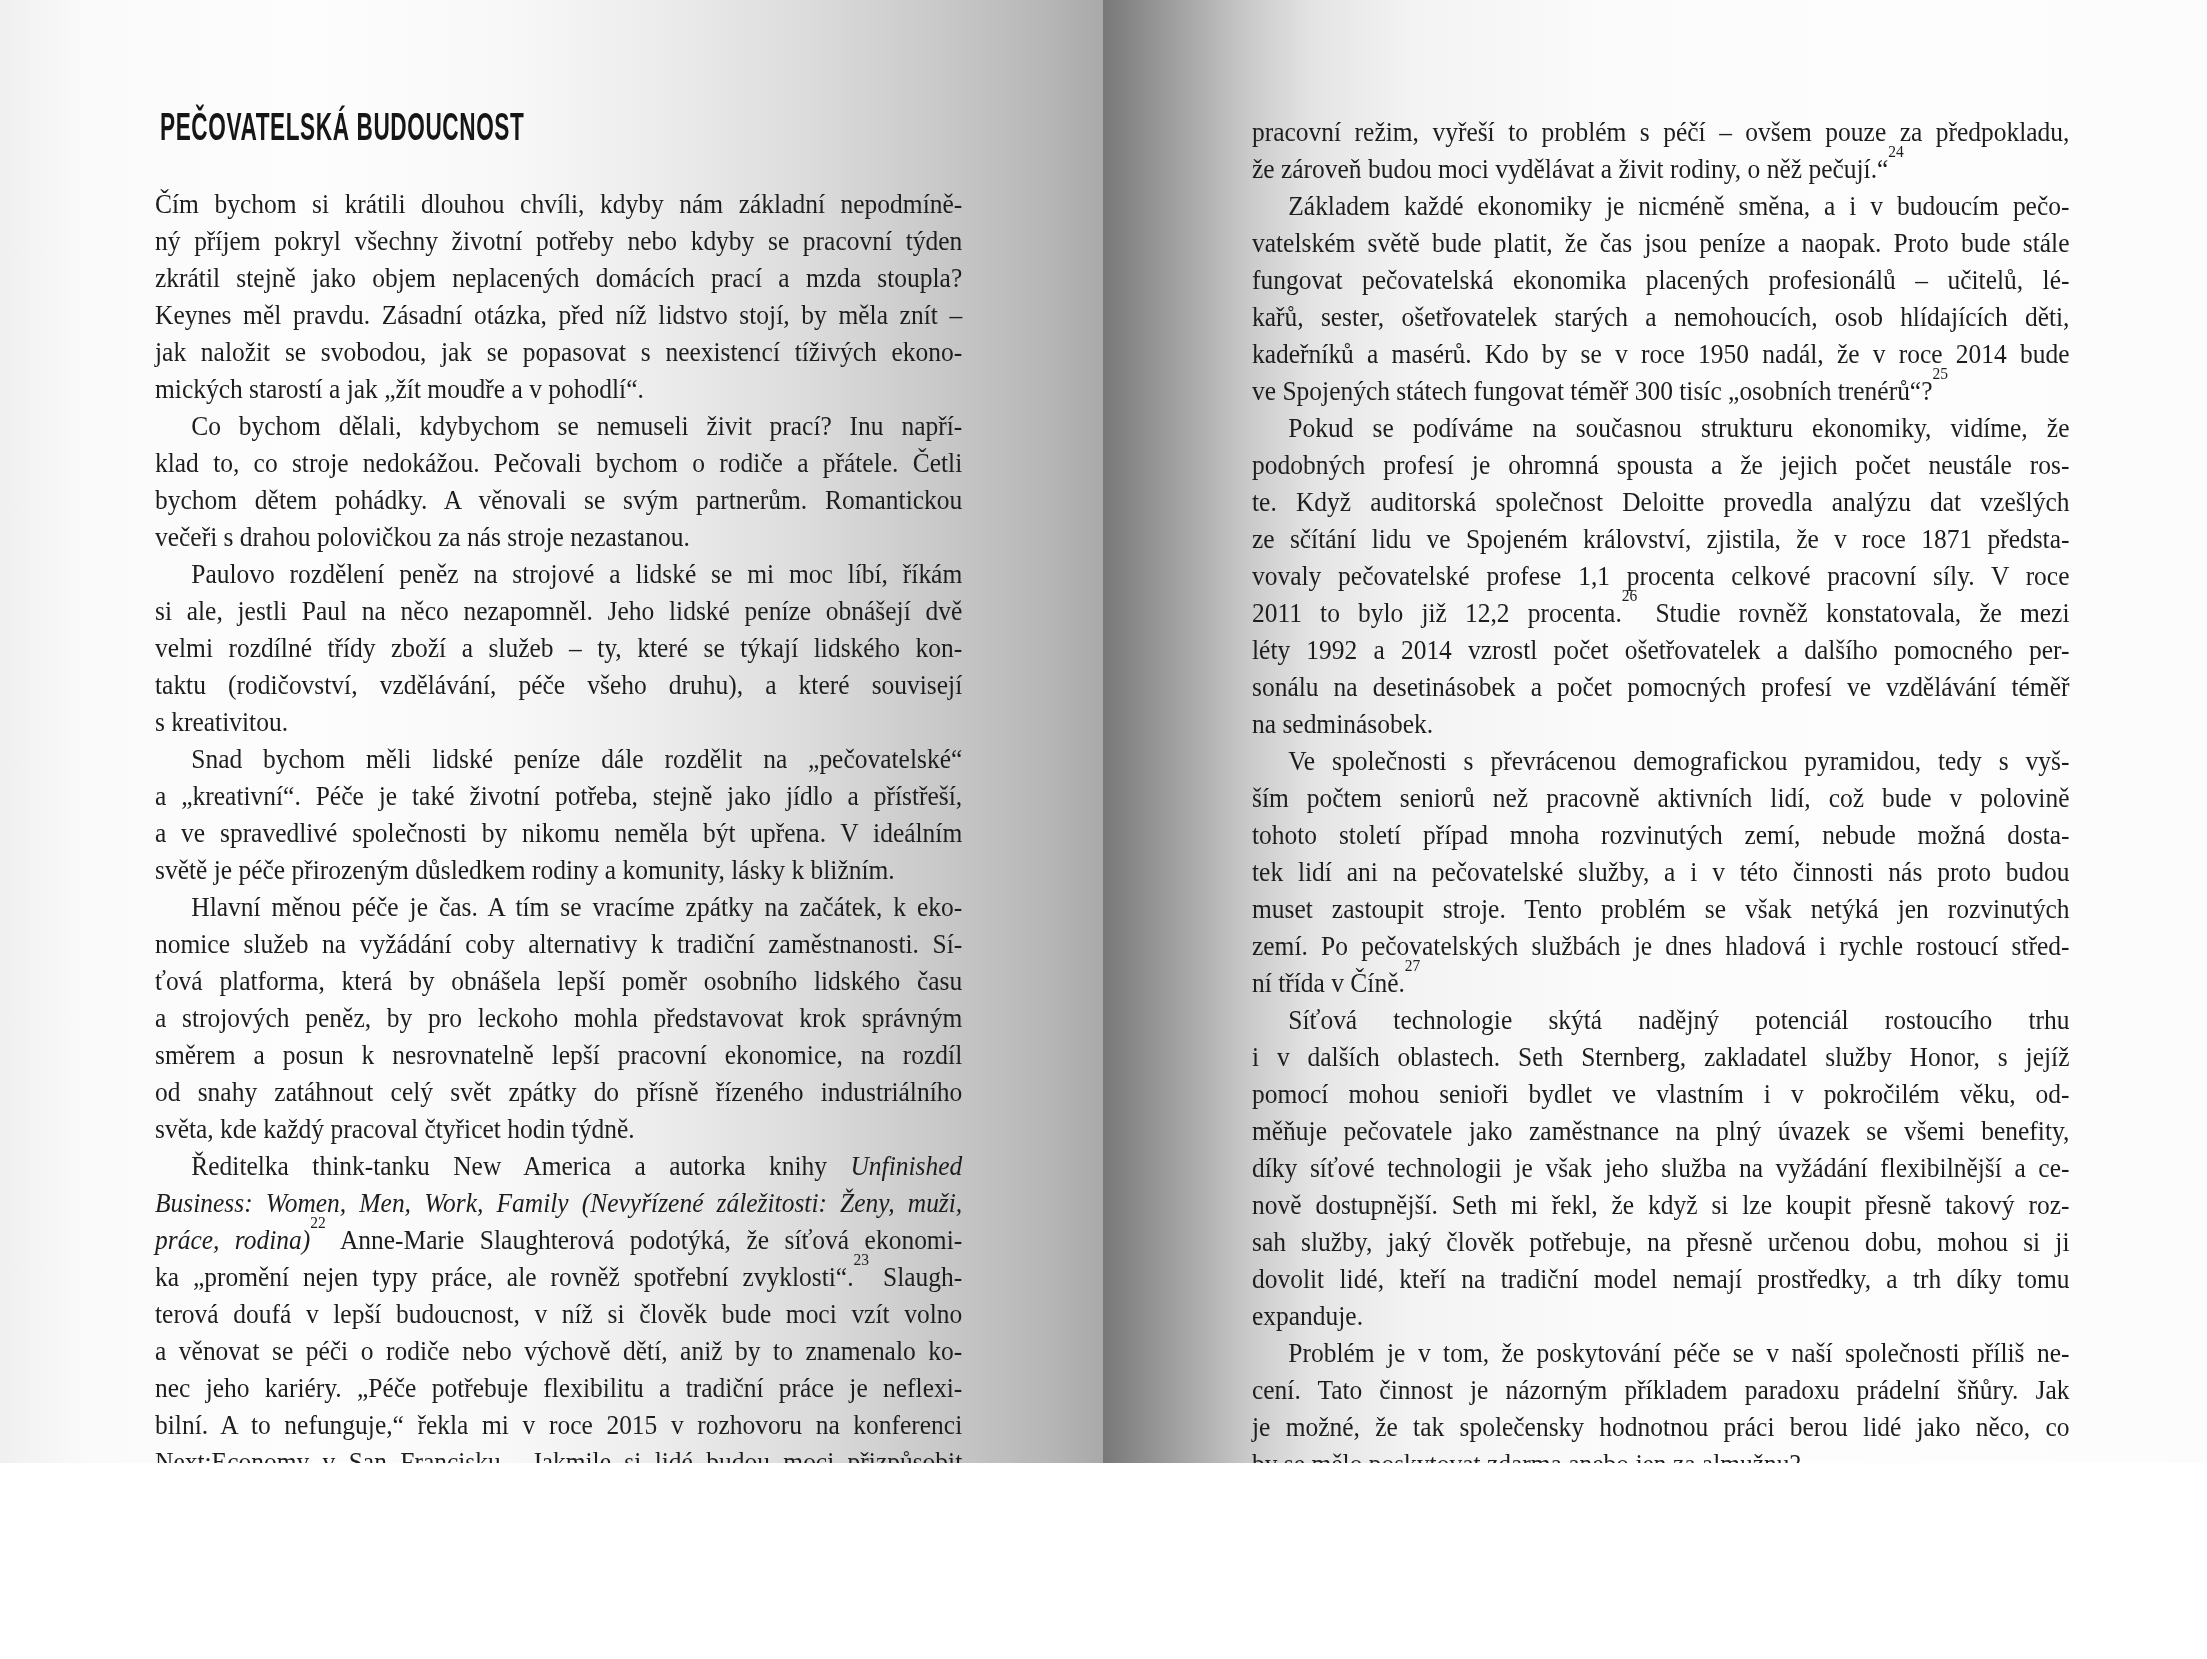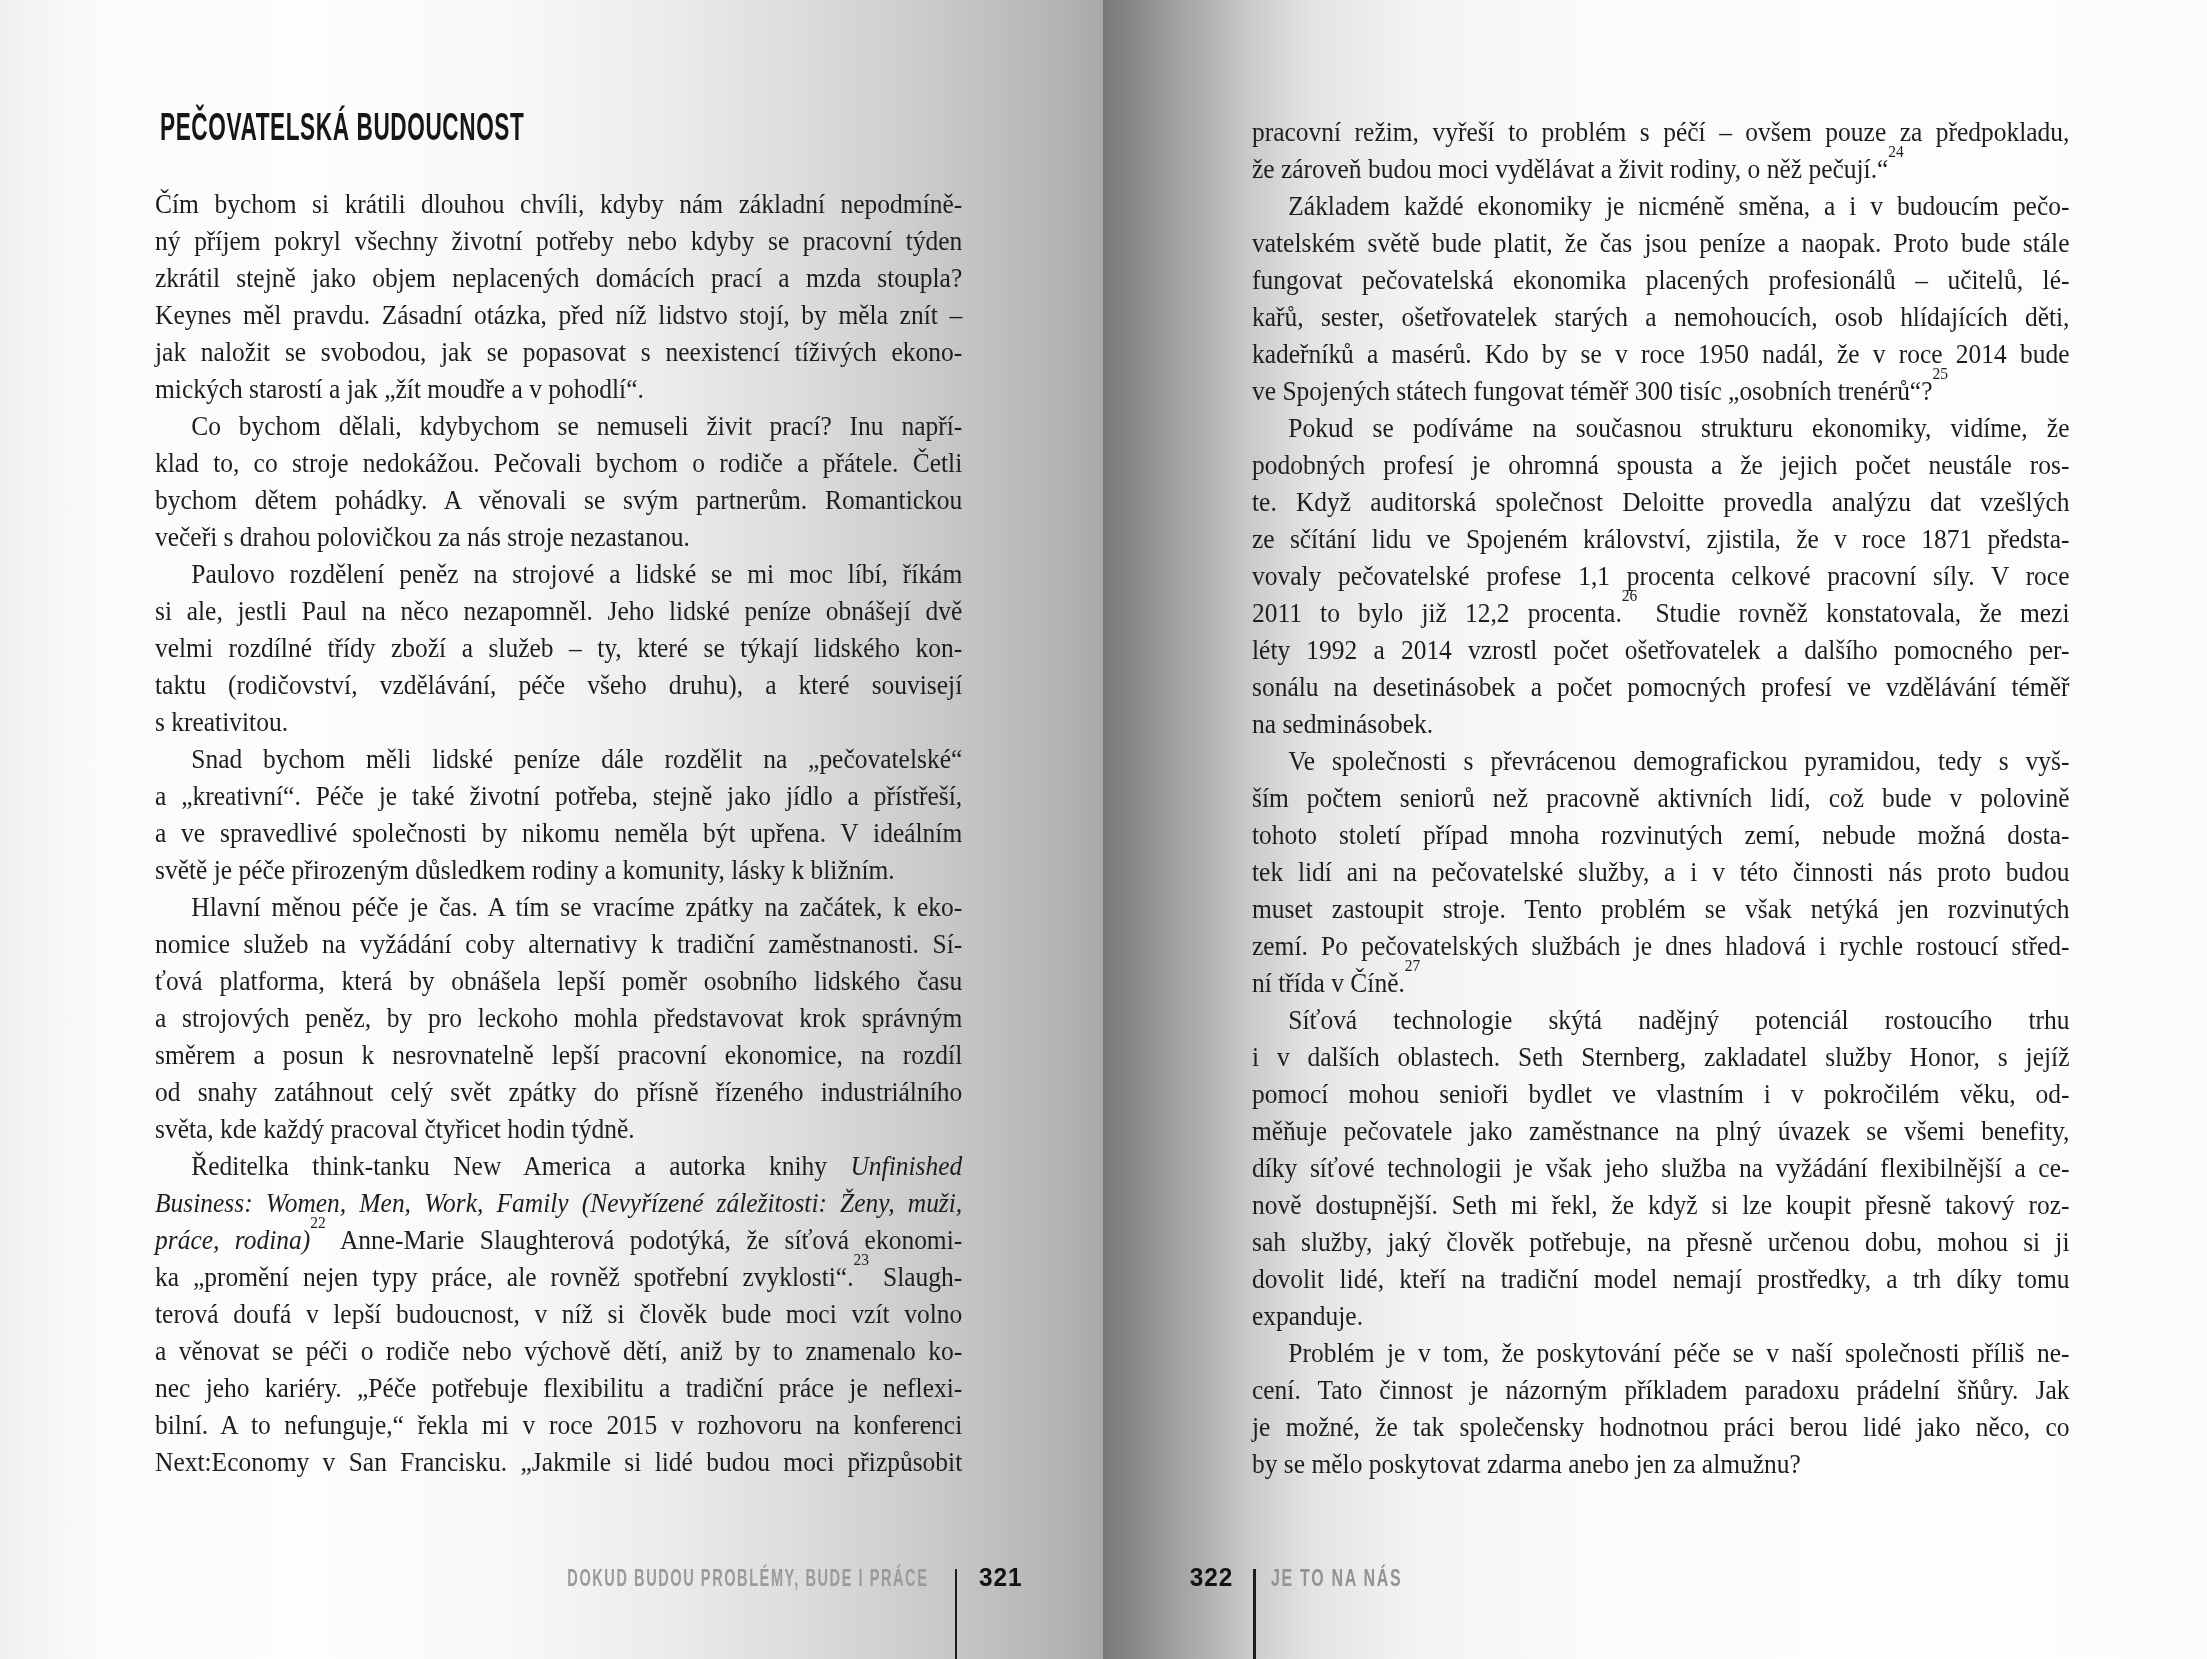--- a/index.html
+++ b/index.html
@@ -1,18 +1,18 @@
 <!DOCTYPE html>
 <html><head>
 <meta charset="utf-8">
 <style>
   html,body{margin:0;padding:0;background:#ffffff;}
   .spread{
     position:relative;
-    width:2207px;height:1659px;
+    width:2207px;height:1463px;
     overflow:hidden;
     font-family:"Liberation Serif","DejaVu Serif",serif;
   }
   
   .page{position:absolute;top:0;height:1659px;}
   .page-left{
     left:0;width:1103px;
     background:linear-gradient(90deg,
       #f0f0f0 0%, #fafafa 8%, #fdfdfd 28%, #f8f8f8 46%,
       #ececec 60%, #dcdcdc 73%, #c9c9c9 85%, #b6b6b6 95%, #a9a9a9 100%);

